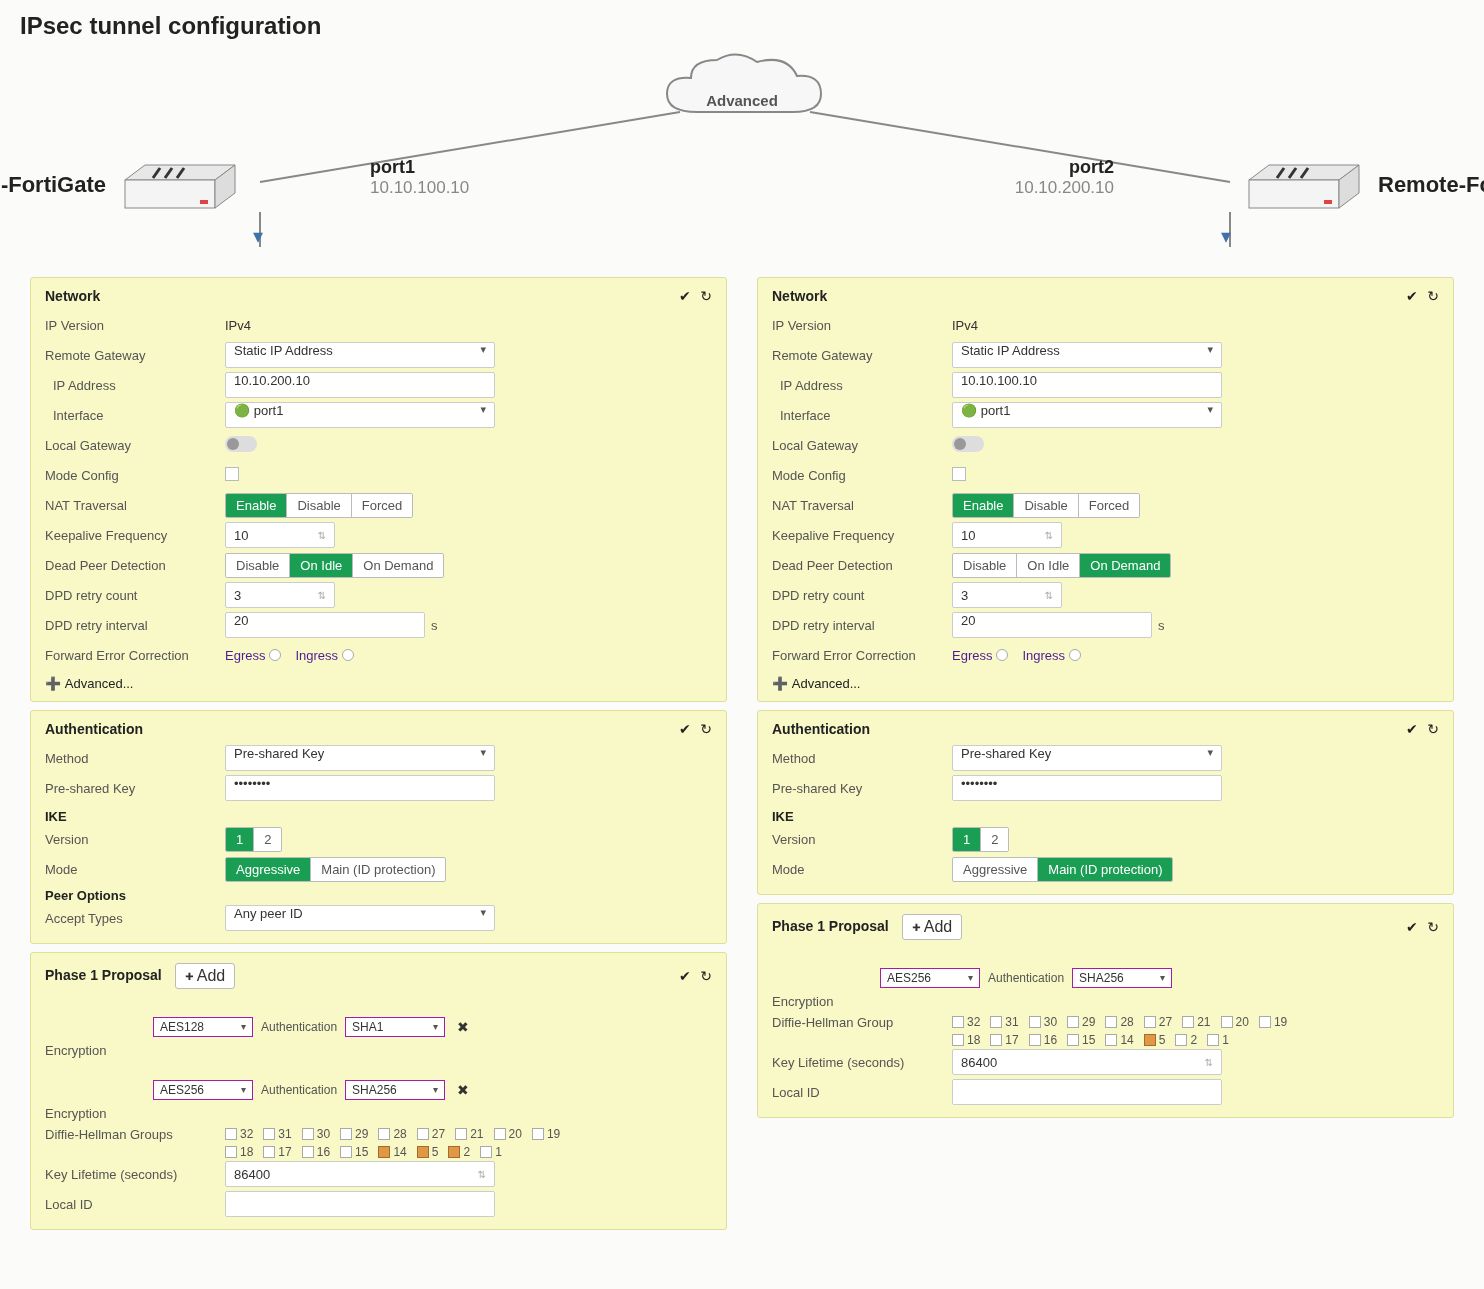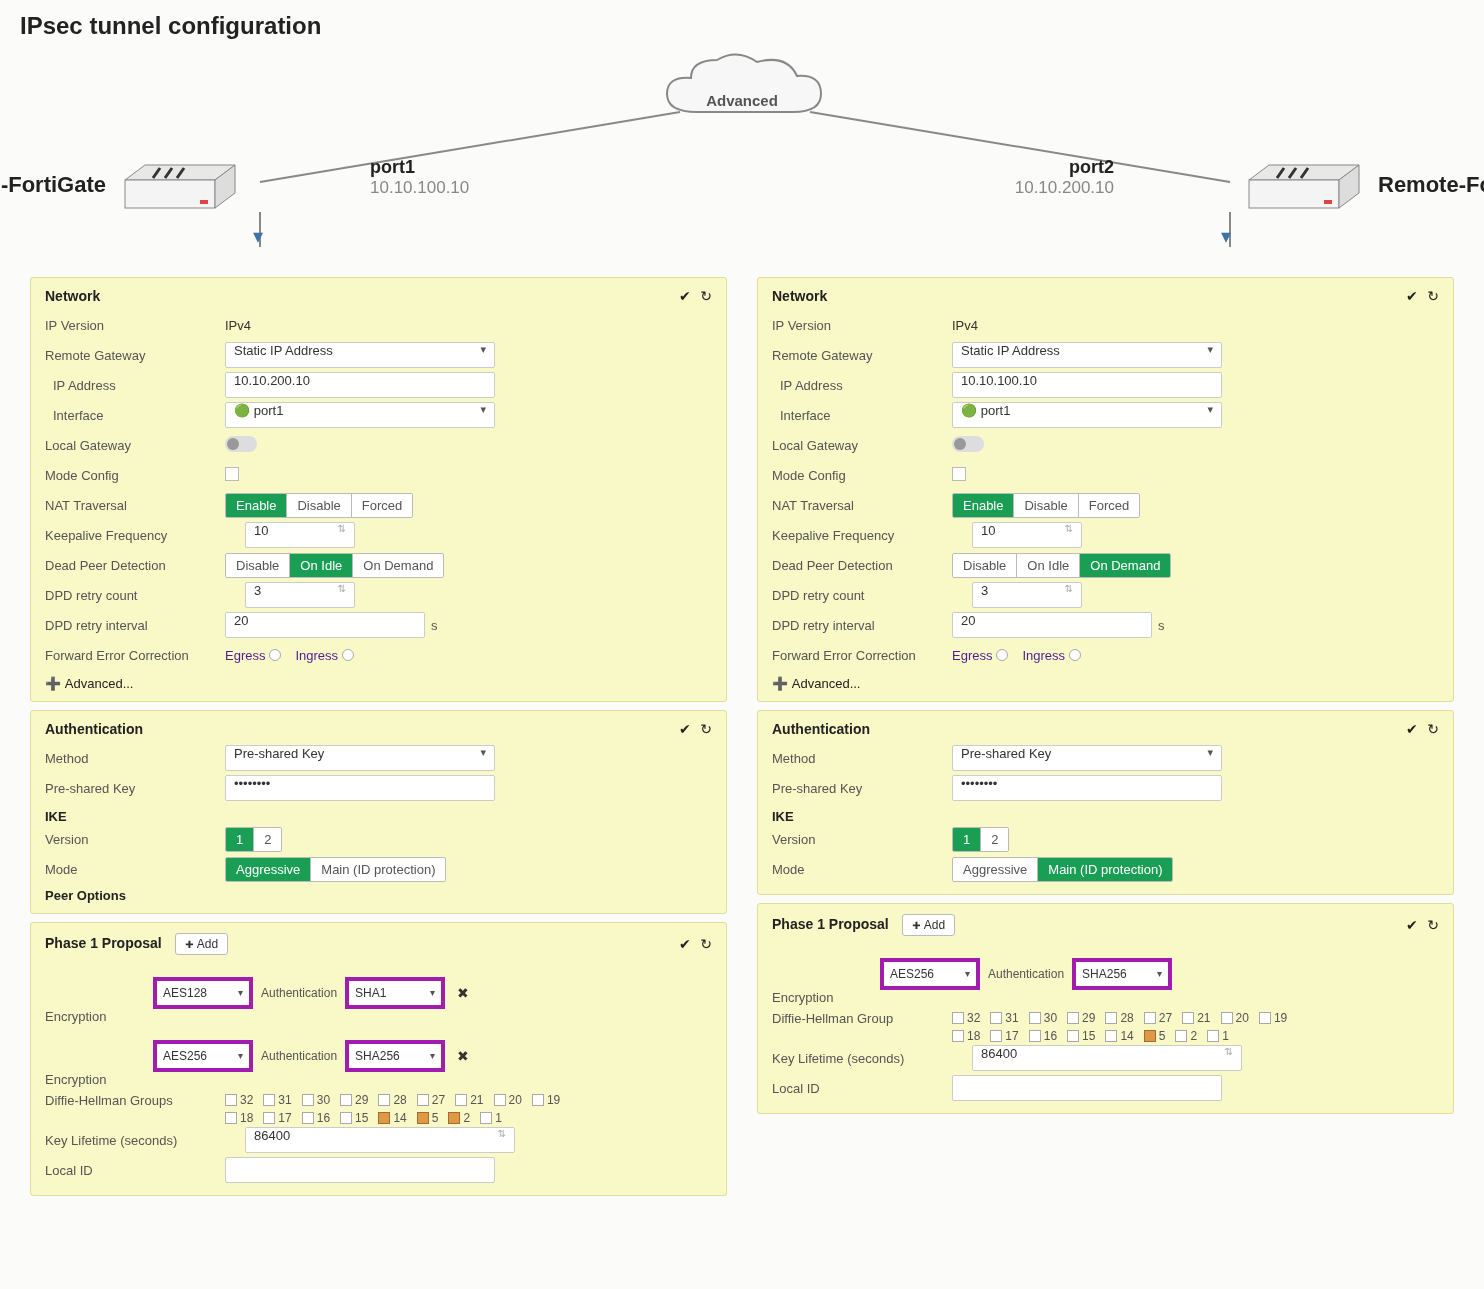--- a/index.html
+++ b/index.html
@@ -138,21 +138,21 @@
   position: relative;
 }
 .select::after {
   content: "▾";
   color: #555;
   font-size: 11px;
 }
 .num-input {
   display: flex;
   justify-content: space-between;
-  margin-left: 20px;
+  align-items: center;
 }
 .num-input::after {
   content: "⇅";
   color: #aaa;
   font-size: 10px;
 }
 .toggle {
   display: inline-block;
   width: 32px;
   height: 16px;
@@ -211,42 +211,42 @@
   content: "➕ ";
   font-weight: bold;
 }
 .add-btn {
   display: inline-flex;
   align-items: center;
   padding: 3px 9px;
   background: #fff;
   border: 1px solid #bbb;
   border-radius: 3px;
-  font-size: 12px;
+  font-size: 16px;
   color: #333;
   cursor: pointer;
   margin-left: 10px;
 }
 .add-btn::before {
   content: "✚ ";
   margin-right: 3px;
   font-size: 10px;
 }
 .encrypt-row {
   display: flex;
   align-items: center;
   gap: 8px;
   min-height: 30px;
 }
 .encrypt-row .row-label { width: 100px; margin-top: 48px; }
 .mini-select {
   width: 100px;
-  height: 32px;
+  height: 20px;
   background: #fff;
-  border: 4px solid #a21caf;
+  border: 1px solid #a21caf;
   display: flex;
   align-items: center;
   justify-content: space-between;
   padding: 0 6px;
   font-size: 12px;
 }
 .mini-select::after { content: "▾"; font-size: 10px; color: #555; }
 .mini-label { font-size: 12px; color: #555; }
 .x-btn {
   font-size: 14px;
@@ -475,20 +475,28 @@
         </div>
       </div>
       <div class="row">
         <div class="row-label">Mode</div>
         <div class="btn-group">
           <div class="btn active">Aggressive</div>
           <div class="btn">Main (ID protection)</div>
         </div>
       </div>
       <div class="sub-head peer-section">Peer Options</div>
+      <div class="row">
+        <div class="row-label">Accept Types</div>
+        <div class="row-input">
+            <div class="select">
+              <span>Any peer ID</span>
+            </div>
+          </div>
+      </div>
     </div>
 
     <div class="panel">
       <div class="panel-head">
         <div>
           <span class="panel-title">Phase 1 Proposal</span>
           <span class="add-btn">Add</span>
         </div>
         <div class="panel-icons">
           <span>✔</span>

